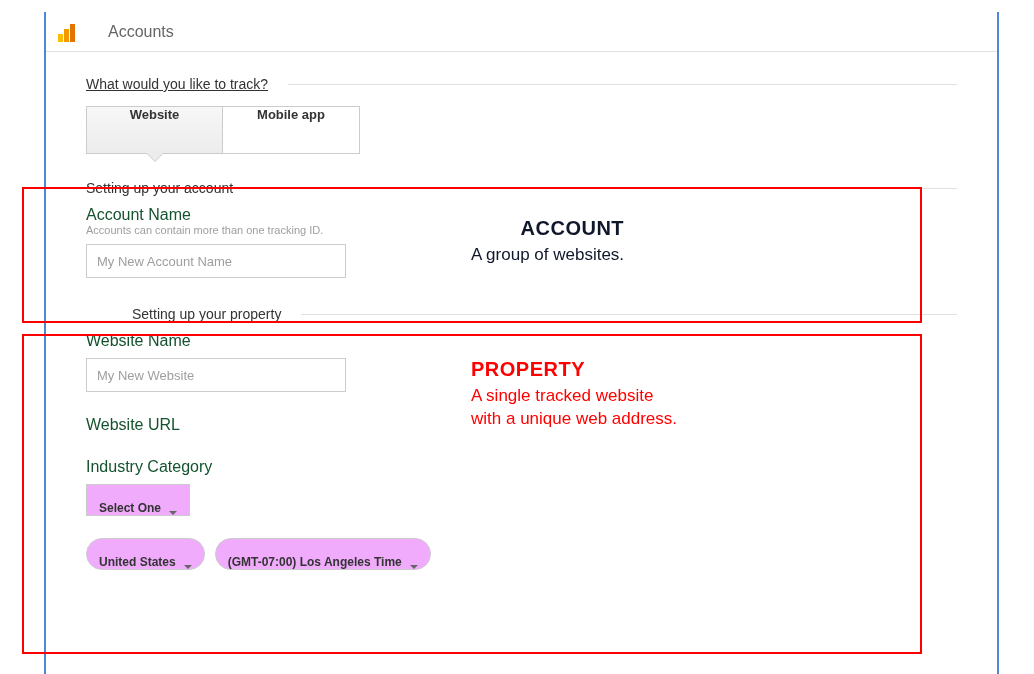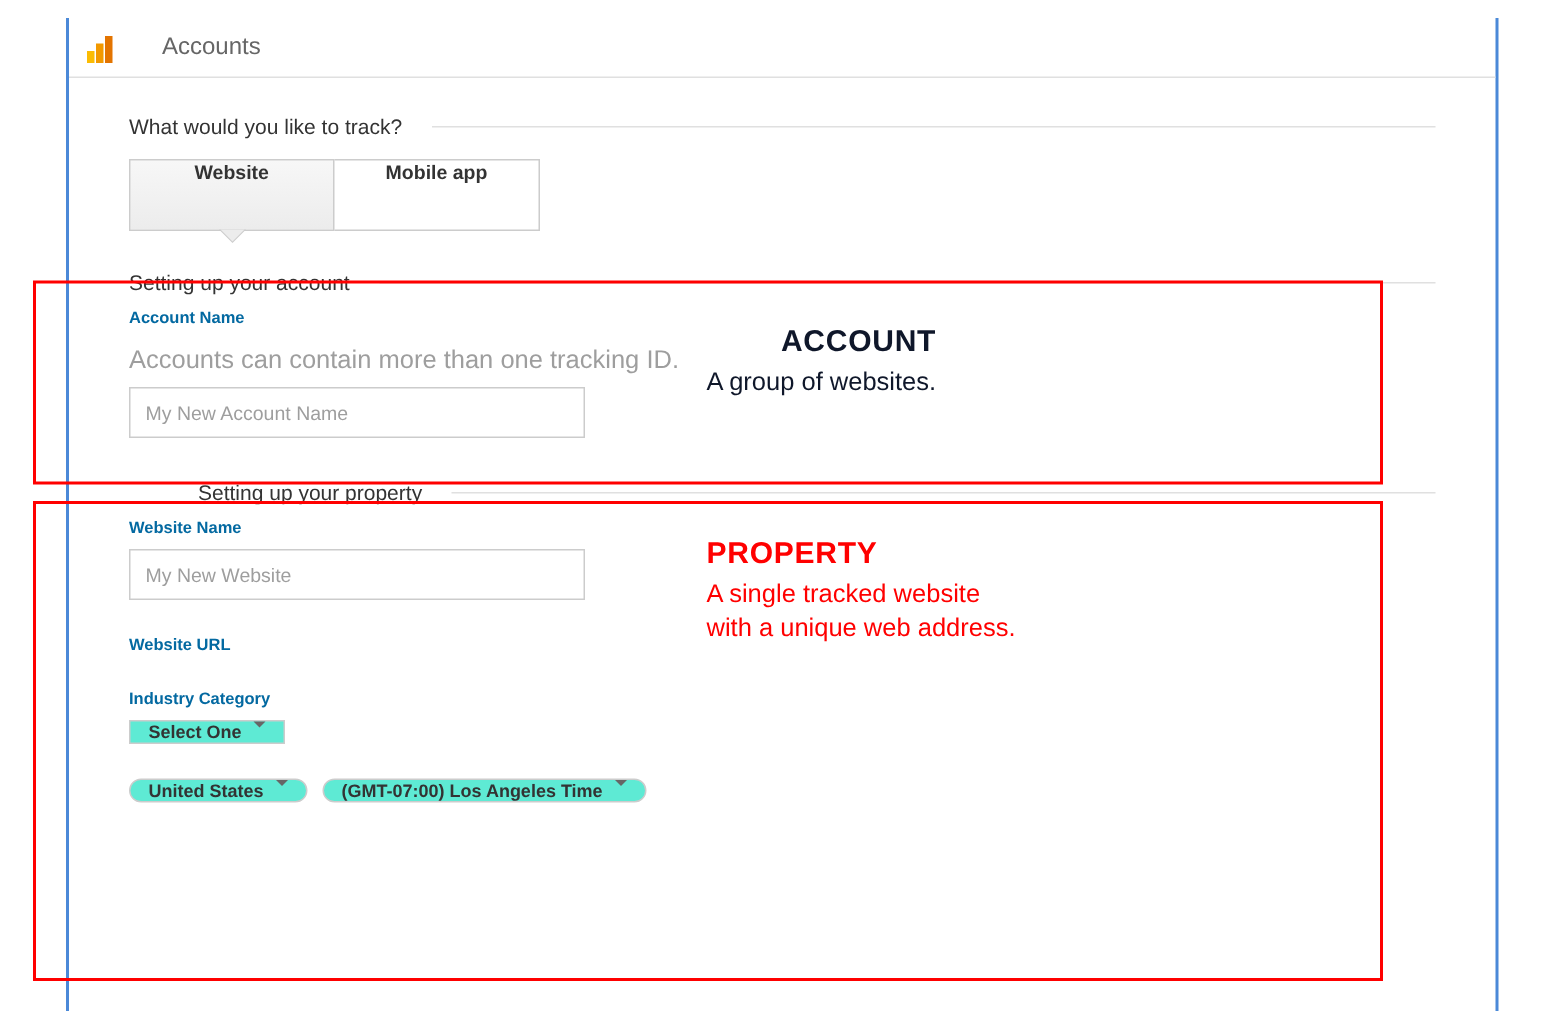--- a/index.html
+++ b/index.html
@@ -10,53 +10,53 @@
     .header { height: 40px; border-bottom: 1px solid #e0e0e0; display: flex; align-items: center; padding-left: 12px; }
     .ga-logo { width: 20px; height: 20px; position: relative; margin-right: 30px; }
     .ga-logo .bar1 { position: absolute; bottom: 0; left: 0; width: 5px; height: 8px; background: #fbbc04; }
     .ga-logo .bar2 { position: absolute; bottom: 0; left: 6px; width: 5px; height: 13px; background: #f29900; }
     .ga-logo .bar3 { position: absolute; bottom: 0; left: 12px; width: 5px; height: 18px; background: #e37400; }
     .header-title { color: #666; font-size: 16px; font-weight: 400; }
 
     .content { padding: 24px 40px 20px 40px; }
     .page-title { font-size: 21px; font-weight: 400; color: #212121; margin-bottom: 22px; }
 
-    .section-q { font-size: 14px; color: #333; margin-bottom: 0; position: relative; display: flex; align-items: center; }
+    .section-q { font-size: 14px; color: #333; margin-bottom: 0; position: relative; display: flex; align-items: center; text-decoration: underline; }
     .section-q::after { content: ""; flex: 1; height: 1px; background: #e0e0e0; margin-left: 20px; }
 
     .toggle-row { display: flex; margin-top: 14px; position: relative; }
     .toggle-btn { height: 48px; display: flex; align-items: flex-start; justify-content: center; font-size: 13px; font-weight: 700; color: #333; cursor: pointer; border: 1px solid #ccc; }
     .toggle-btn.website { width: 137px; background: linear-gradient(#f7f7f7, #ececec); position: relative; }
     .toggle-btn.mobile { width: 137px; background: #fff; border-left: none; }
     .toggle-btn.website::after {
       content: ""; position: absolute; bottom: -8px; left: 50%; margin-left: -8px;
       width: 0; height: 0; border-left: 8px solid transparent; border-right: 8px solid transparent; border-top: 8px solid #ececec;
     }
     .toggle-btn.website::before {
       content: ""; position: absolute; bottom: -9px; left: 50%; margin-left: -9px;
       width: 0; height: 0; border-left: 9px solid transparent; border-right: 9px solid transparent; border-top: 9px solid #ccc;
     }
 
     .section-header { font-size: 14px; color: #333; display: flex; align-items: center; }
     .section-header::after { content: ""; flex: 1; height: 1px; background: #e0e0e0; margin-left: 20px; }
     .acct-section .section-header { margin-top: 26px; }
     .prop-section .section-header { margin-top: 0; margin-left: 46px; }
 
-    .field-label { font-size: 11px; font-weight: 700; color: #0369a1; margin-top: 10px; }
-    .field-hint { font-size: 17px; color: #9e9e9e; margin-top: 12px; }
+    .field-label { font-size: 16px; font-weight: 400; color: #14532d; margin-top: 10px; }
+    .field-hint { font-size: 11px; color: #9e9e9e; margin-top: 0; }
 
-    .text-input { width: 304px; height: 34px; border: 1px solid #ccc; padding: 0 10px; font-size: 13px; color: #333; margin-top: 8px; }
+    .text-input { width: 260px; height: 34px; border: 1px solid #ccc; padding: 0 10px; font-size: 13px; color: #333; margin-top: 8px; }
     .text-input::placeholder { color: #9e9e9e; }
 
     .url-row { display: flex; margin-top: 8px; }
     .proto-dd { height: 34px; border: 1px solid #ccc; background: #f7f7f7; display: flex; align-items: center; padding: 0 10px; font-size: 12px; font-weight: 700; color: #333; cursor: pointer; }
     .url-input { width: 260px; height: 34px; border: 1px solid #ccc; border-left: none; padding: 0 10px; font-size: 13px; }
     .url-input::placeholder { color: #9e9e9e; }
 
-    .dd-btn { height: 16px; border: 1px solid #ccc; background: #5eead4; display: inline-flex; align-items: flex-start; padding: 0 12px; font-size: 12px; font-weight: 700; color: #333; margin-top: 8px; cursor: pointer; }
+    .dd-btn { height: 32px; border: 1px solid #ccc; background: #f0abfc; display: inline-flex; align-items: flex-end; padding: 0 12px; font-size: 12px; font-weight: 700; color: #333; margin-top: 8px; cursor: pointer; }
     .caret { width: 0; height: 0; border-left: 4px solid transparent; border-right: 4px solid transparent; border-top: 4px solid #666; margin-left: 8px; }
     .tz-row { display: flex; gap: 10px; margin-top: 8px; }
     .tz-row .dd-btn { margin-top: 0; border-radius: 16px; }
 
     .anno-box-a { position: absolute; left: 22px; top: 187px; width: 900px; height: 136px; border: 2px solid #f00; pointer-events: none; }
     .anno-box-p { position: absolute; left: 22px; top: 334px; width: 900px; height: 320px; border: 2px solid #f00; pointer-events: none; }
     .anno-text-a { position: absolute; left: 471px; top: 217px; color: #0f172a; text-align: right; }
     .anno-text-p { position: absolute; left: 471px; top: 358px; color: #f00; }
     .anno-title { font-size: 20px; font-weight: 700; letter-spacing: 0.5px; }
     .anno-body { font-size: 17px; font-weight: 400; line-height: 1.35; margin-top: 4px; }

